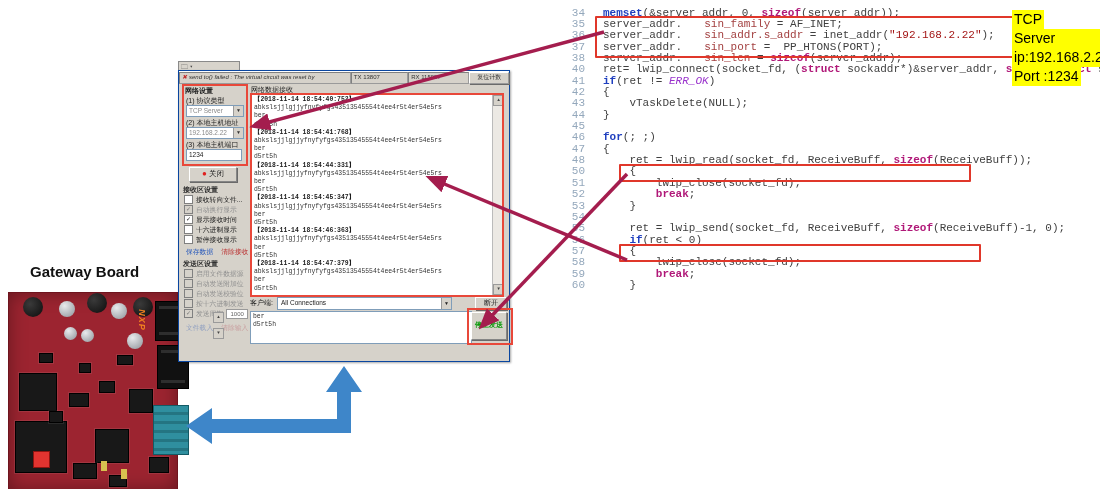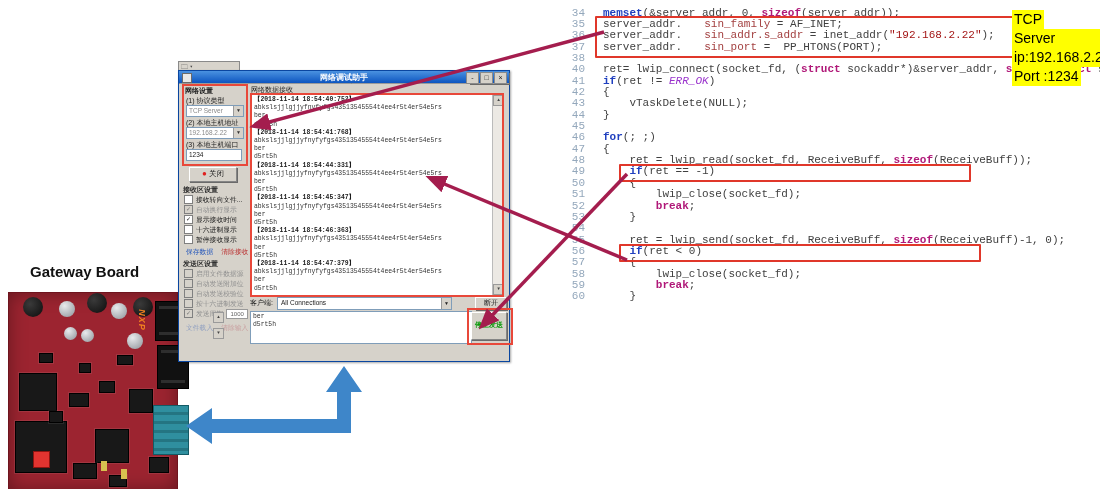--- a/index.html
+++ b/index.html
@@ -149,29 +149,20 @@
     <div class="cmp red-sq" style="left:24px;top:158px;width:15px;height:15px;"></div>
     <div class="cmp yellow-bit" style="left:92px;top:168px;width:6px;height:10px;"></div>
     <div class="cmp yellow-bit" style="left:112px;top:176px;width:6px;height:10px;"></div>
     <div class="cmp nxp" style="left:122px;top:22px;">NXP</div>
   </div>
 
   <div class="abs mini-toolbar">🗀 ▾</div>
 
   <div class="abs win">
 
-    <div class="titlebar">
-      <span class="tico"></span>
-      <span class="ttl">网络调试助手</span>
-      <span class="winbtns">
-        <span class="winbtn">-</span>
-        <span class="winbtn">□</span>
-        <span class="winbtn">×</span>
-      </span>
-    </div>
 
     <div class="abs grpbox" style="position:absolute;"></div>
     <div class="lp-label" style="left:6px;top:15px;font-weight:bold;">网络设置</div>
     <div class="lp-label" style="left:7px;top:25px;">(1) 协议类型</div>
     <div class="combo" style="left:7px;top:34px;width:54px;">
       <span>TCP Server</span>
       <span class="drop">▼</span>
     </div>
     <div class="lp-label" style="left:7px;top:47px;">(2) 本地主机地址</div>
     <div class="combo" style="left:7px;top:56px;width:54px;">
@@ -329,20 +320,21 @@
         <div class="code-line">
           <span class="ln">36</span>
           <span class="ct"><span class="tk-p">server_addr.</span><span class="tk-r">sin_addr.s_addr</span><span class="tk-p"> = inet_addr(</span><span class="tk-s">"192.168.2.22"</span><span class="tk-p">);</span></span>
         </div>
         <div class="code-line">
           <span class="ln">37</span>
           <span class="ct"><span class="tk-p">server_addr.</span><span class="tk-r">sin_port</span><span class="tk-p"> =  PP_HTONS(PORT);</span></span>
         </div>
         <div class="code-line">
           <span class="ln">38</span>
+          <span class="ct"><span class="tk-p">server_addr.</span><span class="tk-r">sin_len</span><span class="tk-p"> = </span><span class="tk-m">sizeof</span><span class="tk-p">(server_addr);</span></span>
         </div>
         <div class="code-line">
           <span class="ln">40</span>
           <span class="ct"><span class="tk-p">ret= lwip_connect(socket_fd, (</span><span class="tk-m">struct</span><span class="tk-p"> sockaddr*)&amp;server_addr, </span><span class="tk-m">sizeof</span><span class="tk-p">(</span><span class="tk-m">struct</span><span class="tk-p"> sockaddr));</span></span>
         </div>
         <div class="code-line">
           <span class="ln">41</span>
           <span class="ct"><span class="tk-b">if</span><span class="tk-p">(ret != </span><span class="tk-i">ERR_OK</span><span class="tk-p">)</span></span>
         </div>
         <div class="code-line">
@@ -365,24 +357,20 @@
           <span class="ln">46</span>
           <span class="ct"><span class="tk-b">for</span><span class="tk-p">(; ;)</span></span>
         </div>
         <div class="code-line">
           <span class="ln">47</span>
           <span class="ct"><span class="tk-p">{</span></span>
         </div>
         <div class="code-line">
           <span class="ln">48</span>
           <span class="ct"><span class="tk-p">    ret = lwip_read(socket_fd, ReceiveBuff, </span><span class="tk-m">sizeof</span><span class="tk-p">(ReceiveBuff));</span></span>
-        </div>
-        <div class="code-line">
-          <span class="ln">49</span>
-          <span class="ct"><span class="tk-p">    </span><span class="tk-b">if</span><span class="tk-p">(ret == -1)</span></span>
         </div>
         <div class="code-line">
           <span class="ln">50</span>
           <span class="ct"><span class="tk-p">    {</span></span>
         </div>
         <div class="code-line">
           <span class="ln">51</span>
           <span class="ct"><span class="tk-p">        lwip_close(socket_fd);</span></span>
         </div>
         <div class="code-line">

